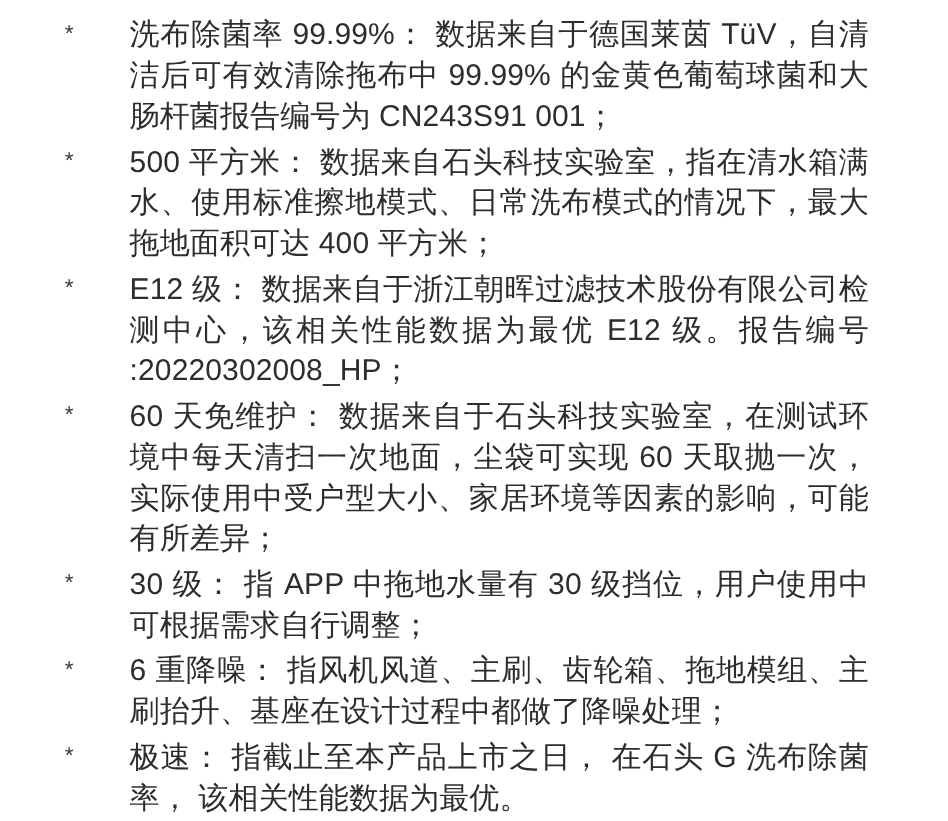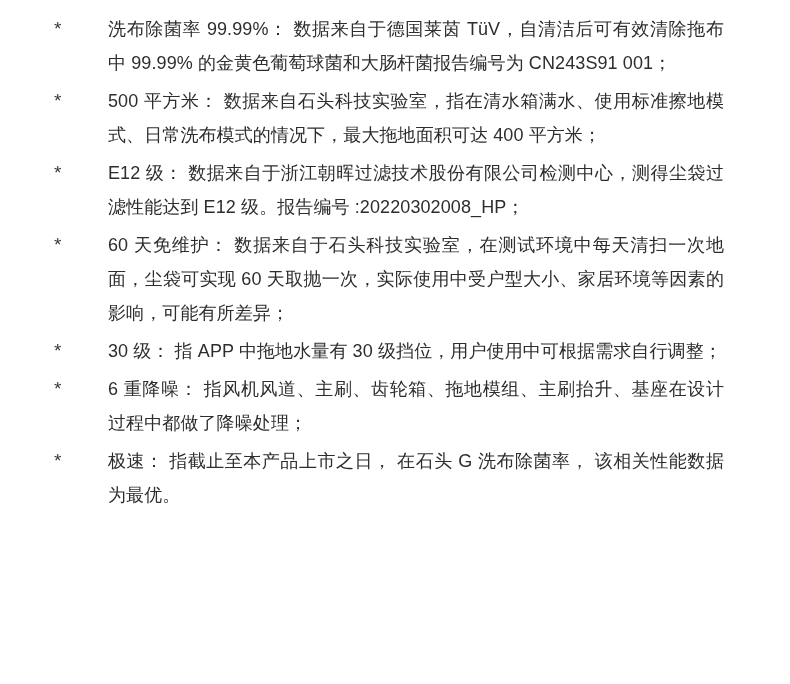--- a/index.html
+++ b/index.html
@@ -37,21 +37,21 @@
     font-size: 19px;
     line-height: 34px;
     color: #3a3a3a;
     text-align: left;
     padding-left: 2px;
     box-sizing: border-box;
     font-family: "Liberation Sans", "DejaVu Sans", sans-serif;
   }
   .note-text {
     flex: 1 1 auto;
-    font-size: 18px;
+    font-size: 25px;
     line-height: 34px;
     color: #2d2d2d;
     letter-spacing: 0.1px;
     text-align: justify;
     text-justify: inter-character;
     word-break: break-word;
   }
 </style>
 </head>
 <body>
@@ -61,21 +61,21 @@
     <li class="note-item">
       <span class="bullet">*</span>
       <span class="note-text">洗布除菌率 99.99%： 数据来自于德国莱茵 TüV，自清洁后可有效清除拖布中 99.99% 的金黄色葡萄球菌和大肠杆菌报告编号为 CN243S91 001；</span>
     </li>
     <li class="note-item">
       <span class="bullet">*</span>
       <span class="note-text">500 平方米： 数据来自石头科技实验室，指在清水箱满水、使用标准擦地模式、日常洗布模式的情况下，最大拖地面积可达 400 平方米；</span>
     </li>
     <li class="note-item">
       <span class="bullet">*</span>
-      <span class="note-text">E12 级： 数据来自于浙江朝晖过滤技术股份有限公司检测中心，测得尘袋过滤性能达到 E12 级。报告编号 :20220302008_HP；</span>
+      <span class="note-text">E12 级： 数据来自于浙江朝晖过滤技术股份有限公司检测中心，该相关性能数据为最优 E12 级。报告编号 :20220302008_HP；</span>
     </li>
     <li class="note-item">
       <span class="bullet">*</span>
       <span class="note-text">60 天免维护： 数据来自于石头科技实验室，在测试环境中每天清扫一次地面，尘袋可实现 60 天取抛一次，实际使用中受户型大小、家居环境等因素的影响，可能有所差异；</span>
     </li>
     <li class="note-item">
       <span class="bullet">*</span>
       <span class="note-text">30 级： 指 APP 中拖地水量有 30 级挡位，用户使用中可根据需求自行调整；</span>
     </li>
     <li class="note-item">

